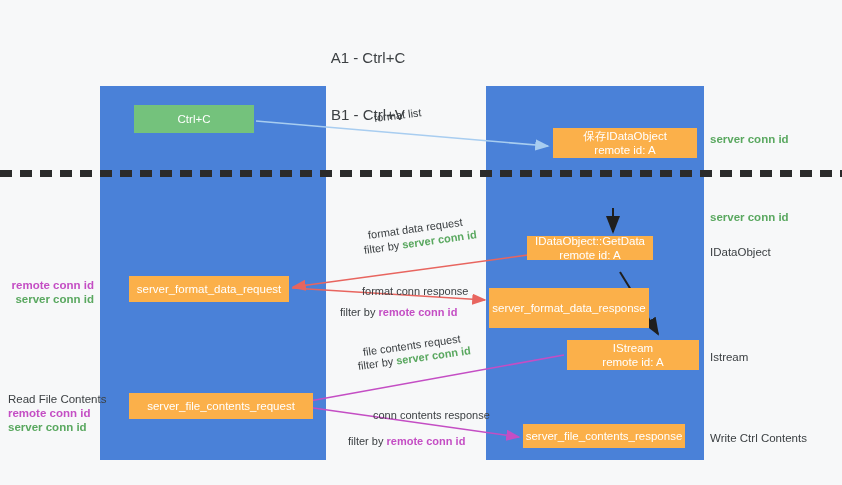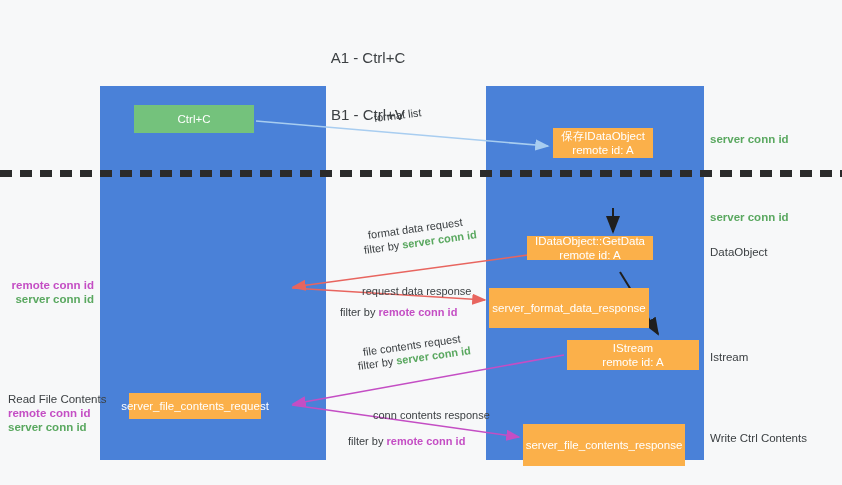--- a/index.html
+++ b/index.html
@@ -80,28 +80,28 @@
     align-items: center;
     justify-content: center;
     text-align: center;
     white-space: pre;
     padding: 2px 16px;
   }
   .node-green { background: #74c27c; }
   .node-orange { background: #fbb04a; }
 
   .n-ctrlc   { left: 134px; top: 105px; width: 120px; height: 28px; }
-  .n-save    { left: 553px; top: 128px; width: 100px; height: 30px; }
+  .n-save    { left: 553px; top: 128px; width: 144px; height: 30px; }
   .n-ctrlv   { left: 553px; top: 180px; width: 120px; height: 26px; }
   .n-getdata { left: 527px; top: 236px; width: 126px; height: 24px; }
   .n-sfdreq  { left: 129px; top: 276px; width: 160px; height: 26px; }
   .n-sfdresp { left: 489px; top: 288px; width: 160px; height: 40px; }
   .n-istream { left: 567px; top: 340px; width: 132px; height: 30px; }
-  .n-sfcreq  { left: 129px; top: 393px; width: 132px; height: 26px; }
-  .n-sfcresp { left: 523px; top: 424px; width: 162px; height: 42px; }
+  .n-sfcreq  { left: 129px; top: 393px; width: 184px; height: 26px; }
+  .n-sfcresp { left: 523px; top: 424px; width: 162px; height: 24px; }
 
   
   .side-label {
     font-size: 11.5px;
     line-height: 14px;
     white-space: pre;
     font-weight: bold;
   }
   .green-txt  { color: #5aa860; }
   .purple-txt { color: #c44ec4; }
@@ -193,53 +193,54 @@
 
   <div class="abs node node-green n-ctrlc">Ctrl+C</div>
 
   <div class="abs node node-orange n-save">保存IDataObject
 remote id: A</div>
 
 
   <div class="abs node node-orange n-getdata">IDataObject::GetData
 remote id: A</div>
 
+  <div class="abs node node-orange n-sfdreq">server_format_data_request</div>
 
   <div class="abs node node-orange n-sfdresp">server_format_data_response</div>
 
   <div class="abs node node-orange n-istream">IStream
 remote id: A</div>
 
   <div class="abs node node-orange n-sfcreq">server_file_contents_request</div>
 
   <div class="abs node node-orange n-sfcresp">server_file_contents_response</div>
 
   <div class="abs side-label green-txt s-server1">server conn id</div>
   <div class="abs side-label green-txt s-server2">server conn id</div>
-  <div class="abs side-label dark-txt s-dataobj">DataObject</div>
+  <div class="abs side-label dark-txt s-dataobj">IDataObject</div>
   <div class="abs side-label dark-txt s-istream">Istream</div>
   <div class="abs side-label dark-txt s-write">Write Ctrl Contents</div>
 
   <div class="abs s-left1">
     <div class="side-label purple-txt">remote conn id</div>
     <div class="side-label green-txt">server conn id</div>
   </div>
 
   <div class="abs s-left2">
     <div class="side-label dark-txt">Read File Contents</div>
     <div class="side-label purple-txt">remote conn id</div>
     <div class="side-label green-txt">server conn id</div>
   </div>
 
   <div class="abs edge-label el-formatlist rot-up">format list</div>
 
   <div class="abs edge-label el-fdr1 rot-up2">format data request</div>
   <div class="abs edge-label el-fdr2 rot-up2"><span>filter by </span><span class="green-txt" style="font-weight:bold">server conn id</span></div>
 
-  <div class="abs edge-label el-fdresp1">request data response</div>
+  <div class="abs edge-label el-fdresp1">format conn response</div>
   <div class="abs edge-label el-fdresp2"><span>filter by </span><span class="purple-txt" style="font-weight:bold">remote conn id</span></div>
 
   <div class="abs edge-label el-fcr1 rot-up2">file contents request</div>
   <div class="abs edge-label el-fcr2 rot-up2"><span>filter by </span><span class="green-txt" style="font-weight:bold">server conn id</span></div>
 
   <div class="abs edge-label el-fcresp1">conn contents response</div>
   <div class="abs edge-label el-fcresp2"><span>filter by </span><span class="purple-txt" style="font-weight:bold">remote conn id</span></div>
 
 </div>
 

